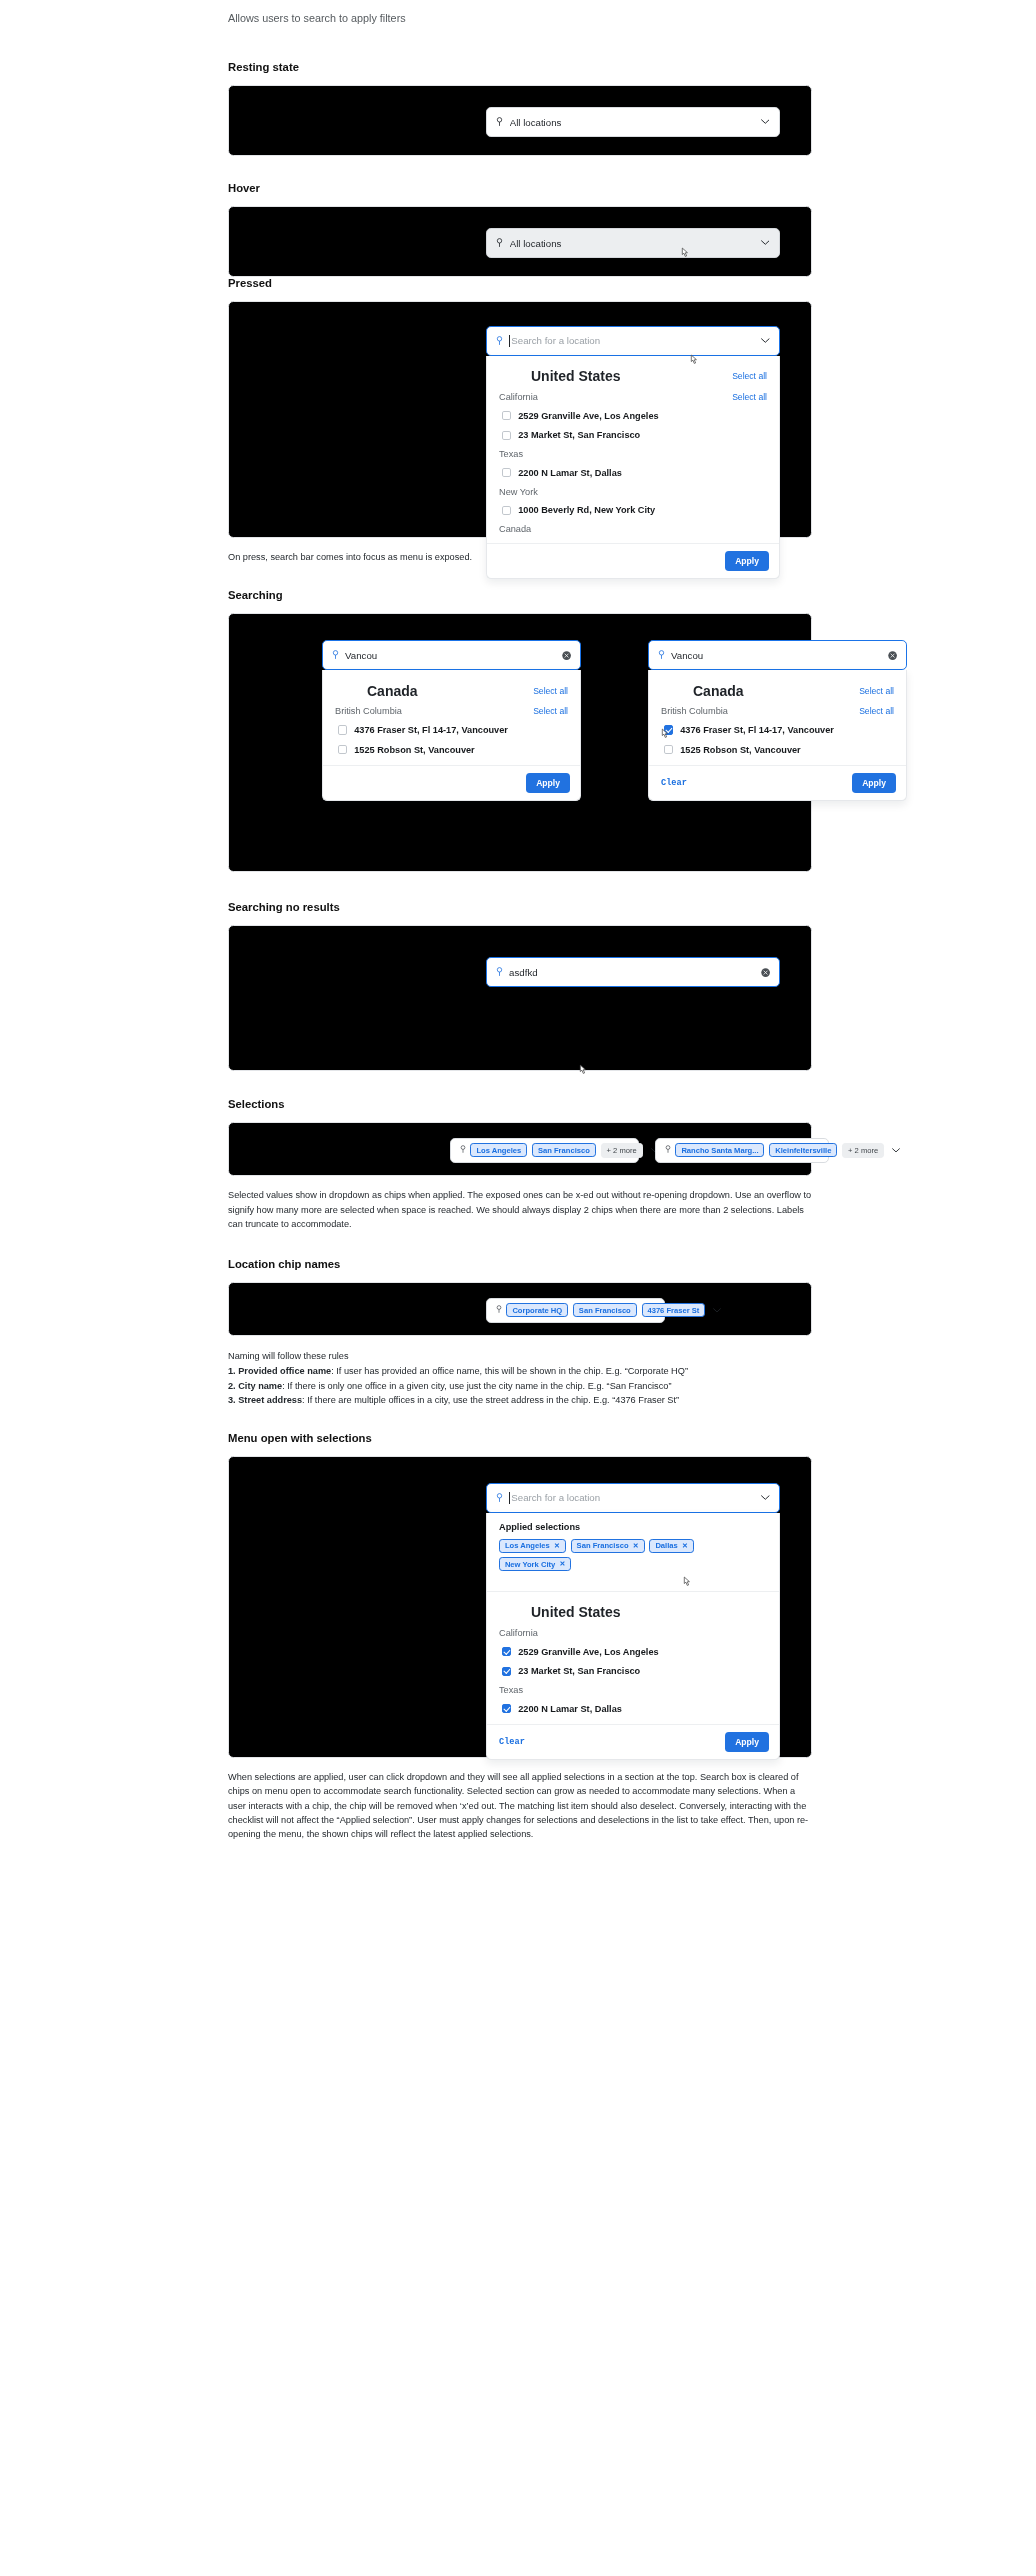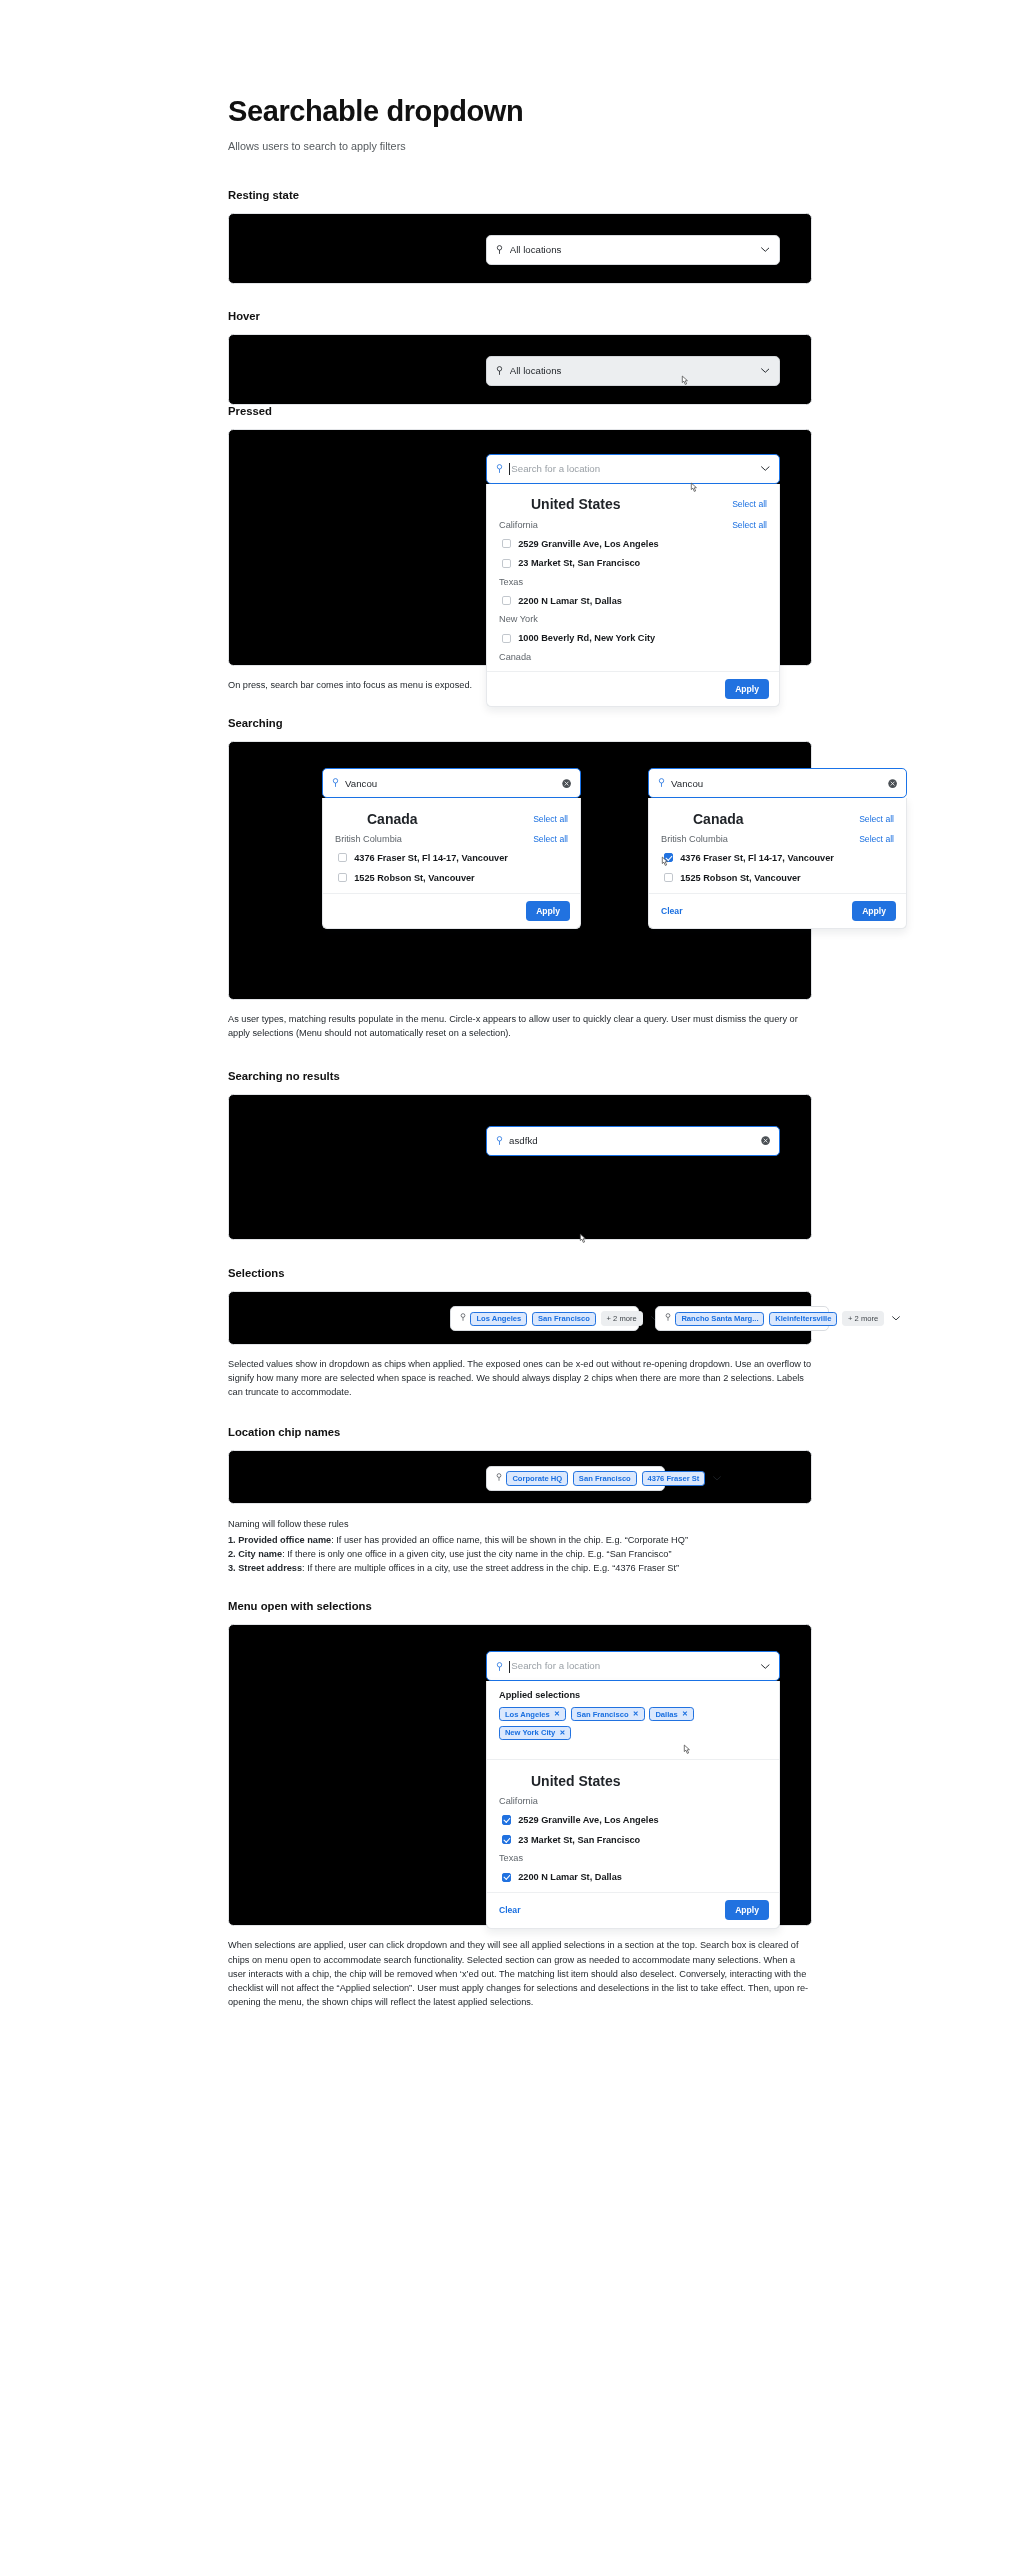--- a/index.html
+++ b/index.html
@@ -106,21 +106,21 @@
   }
   .menu-footer.right { justify-content: flex-end; }
   .btn-apply {
     background: #2172e0; color: #ffffff; border: none; border-radius: 3.8px;
     font-size: 8.6px; font-weight: 700; padding: 4.9px 10.3px; cursor: pointer;
     font-family: "Liberation Sans", sans-serif;
   }
   .btn-clear {
     background: transparent; border: none; color: #1a6fe0; font-size: 8.6px;
     font-weight: 700; cursor: pointer; padding: 0;
-    font-family: Liberation Sans, sans-serif;
+    font-family: Liberation Mono, monospace;
   }
 
   
   .no-match { padding: 29px 0 26px 0; text-align: center; }
   .no-match-title { font-size: 9.7px; font-weight: 700; color: #16191c; }
   .no-match-sub { font-size: 8.6px; color: #41464b; margin-top: 6.5px; }
 
   
   .chips-control {
     display: flex; align-items: center; gap: 4.9px;
@@ -151,21 +151,20 @@
 
   
   .cursor { position: absolute; width: 12px; height: 14px; pointer-events: none; }
 </style>
 </head>
 <body>
 
 <div class="page">
   <div class="wrap">
 
-    <h1 class="page-title">Searchable dropdown</h1>
     <p class="page-sub">Allows users to search to apply filters</p>
 
     <div class="section" style="margin-top:37px;">
       <div class="section-title">Resting state</div>
       <div class="spec-card" style="height:71px;">
         <div class="dd" style="position:absolute; left:257px; top:21px;">
           <div class="dd-control">
             <span class="pin">
               <svg width="7" height="9.7" viewBox="0 0 13 18">
                   <circle cx="6.5" cy="5.2" r="4.1" fill="none" stroke="#1f2328" stroke-width="1.5"></circle>
@@ -366,21 +365,20 @@
             </div>
           </div>
           <span class="cursor" style="left:10.8px; top:88px;">
             <svg width="12" height="14" viewBox="0 0 22 26">
                 <path d="M6 2 L6 14 L9 11.5 L11.5 17.5 L14 16.5 L11.5 10.8 L15.5 10.5 Z" fill="#ffffff" stroke="#3c3c3c" stroke-width="1.3" stroke-linejoin="round"></path>
               </svg>
           </span>
         </div>
 
       </div>
-      <p class="caption">As user types, matching results populate in the menu. Circle-x appears to allow user to quickly clear a query. User must dismiss the query or apply selections (Menu should not automatically reset on a selection).</p>
     </div>
 
     <div class="section" style="margin-top:29px;">
       <div class="section-title">Searching no results</div>
       <div class="spec-card" style="height:146px;">
         <div class="dd" style="position:absolute; left:257px; top:23px;margin-top:8px;">
           <div class="dd-control focus">
             <span class="pin">
               <svg width="7" height="9.7" viewBox="0 0 13 18">
                   <circle cx="6.5" cy="5.2" r="4.1" fill="none" stroke="#2172e0" stroke-width="1.5"></circle>

